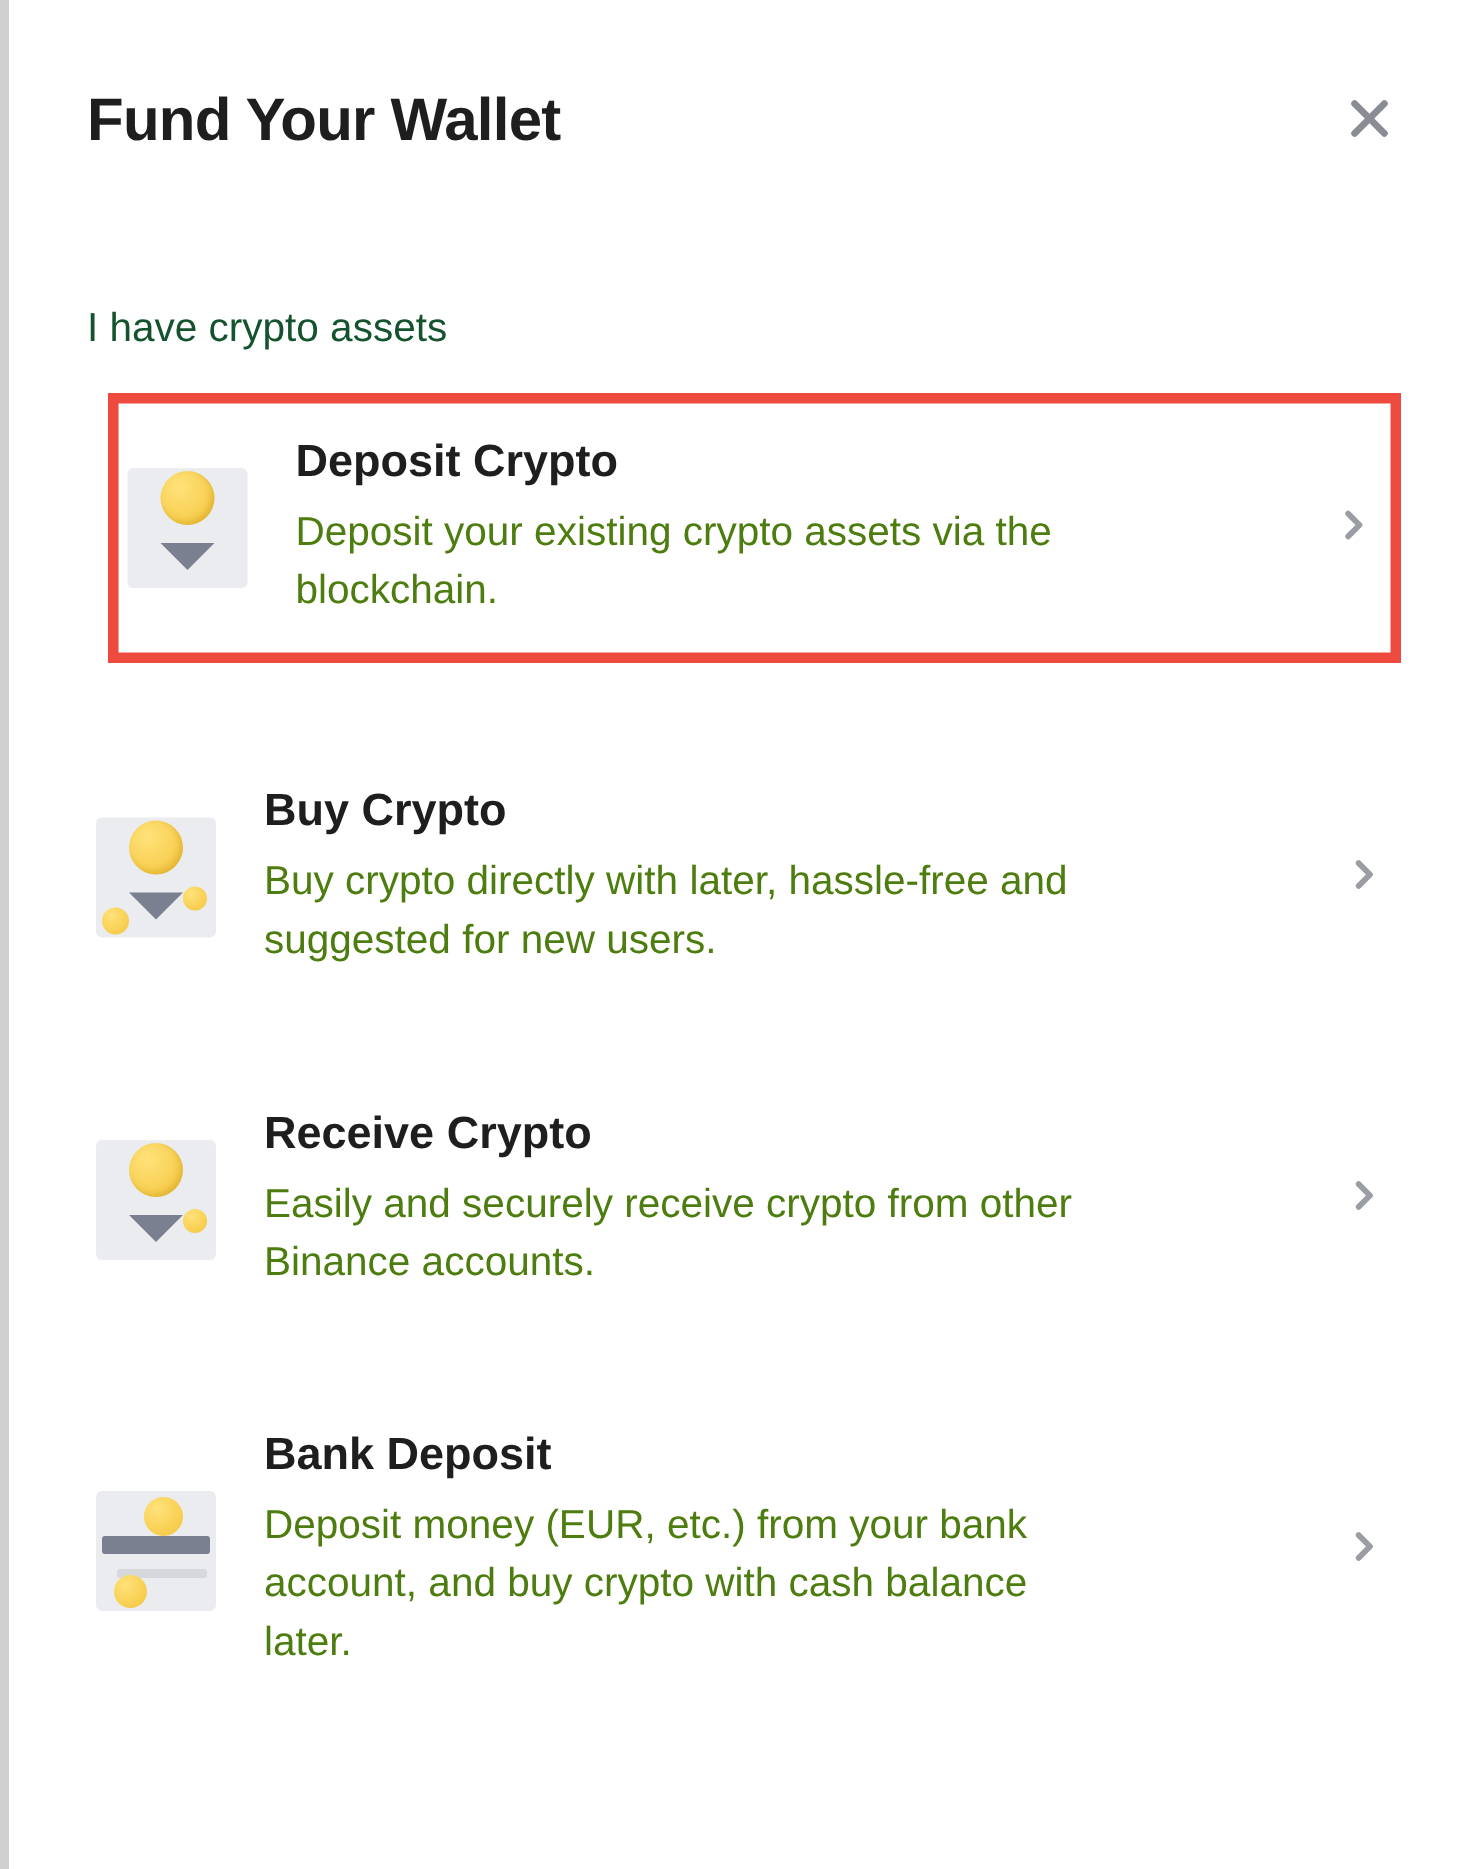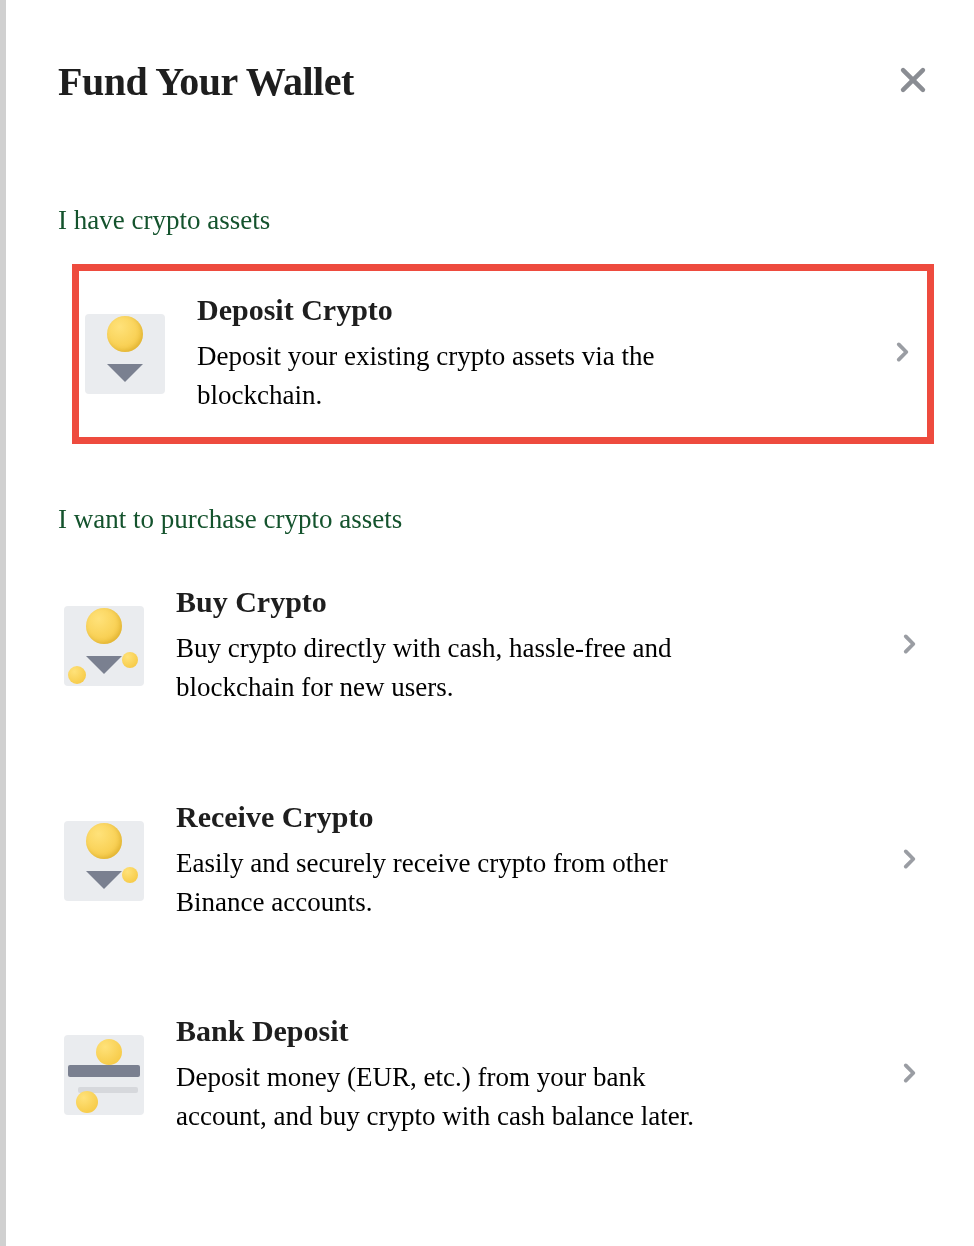--- a/index.html
+++ b/index.html
@@ -10,21 +10,20 @@
     body {
       font-family: -apple-system, BlinkMacSystemFont, "Segoe UI", Helvetica, Arial, sans-serif;
       background: #fff;
       width: 974px;
       height: 1246px;
       position: relative;
       border-left: 6px solid #d0d0d0;
     }
     .modal {
       padding: 58px 40px 40px 52px;
-      font-family: Liberation Serif, serif;
     }
     .header-row {
       display: flex;
       justify-content: space-between;
       align-items: center;
       margin-bottom: 100px;
     }
     .page-title {
       font-size: 40px;
       font-weight: 700;
@@ -151,21 +150,21 @@
       flex-direction: column;
       gap: 10px;
     }
     .option-title {
       font-size: 30px;
       font-weight: 700;
       color: #1e1e1e;
     }
     .option-desc {
       font-size: 27px;
-      color: #000000;
+      color: #4d7c0f;
       line-height: 1.45;
       font-weight: 400;
       max-width: 560px;
     }
     .chevron {
       flex-shrink: 0;
       color: #9a9da3;
       margin-left: auto;
     }
     .section-gap {
@@ -206,34 +205,33 @@
       <div class="option-title">Deposit Crypto</div>
       <div class="option-desc">Deposit your existing crypto assets via the blockchain.</div>
     </div>
     <span class="chevron">
       <svg width="26" height="26" viewBox="0 0 24 24" fill="none" stroke="currentColor" stroke-width="3.5" stroke-linecap="round" stroke-linejoin="round">
         <polyline points="9 5 16 12 9 19"></polyline>
       </svg>
     </span>
   </div>
 
-  <div class="section-label">I want to purchase crypto assets</div>
 
   <div class="option-group">
 
     <div class="option-row">
       <div class="icon-box">
         <div class="coin-big"></div>
         <div class="down-tri"></div>
         <div class="coin-small-left"></div>
         <div class="coin-small-right"></div>
       </div>
       <div class="option-text">
         <div class="option-title">Buy Crypto</div>
-        <div class="option-desc">Buy crypto directly with cash, hassle-free and blockchain for new users.</div>
+        <div class="option-desc">Buy crypto directly with later, hassle-free and suggested for new users.</div>
       </div>
       <span class="chevron">
         <svg width="26" height="26" viewBox="0 0 24 24" fill="none" stroke="currentColor" stroke-width="3.5" stroke-linecap="round" stroke-linejoin="round">
           <polyline points="9 5 16 12 9 19"></polyline>
         </svg>
       </span>
     </div>
 
     <div class="option-row">
       <div class="icon-box">

